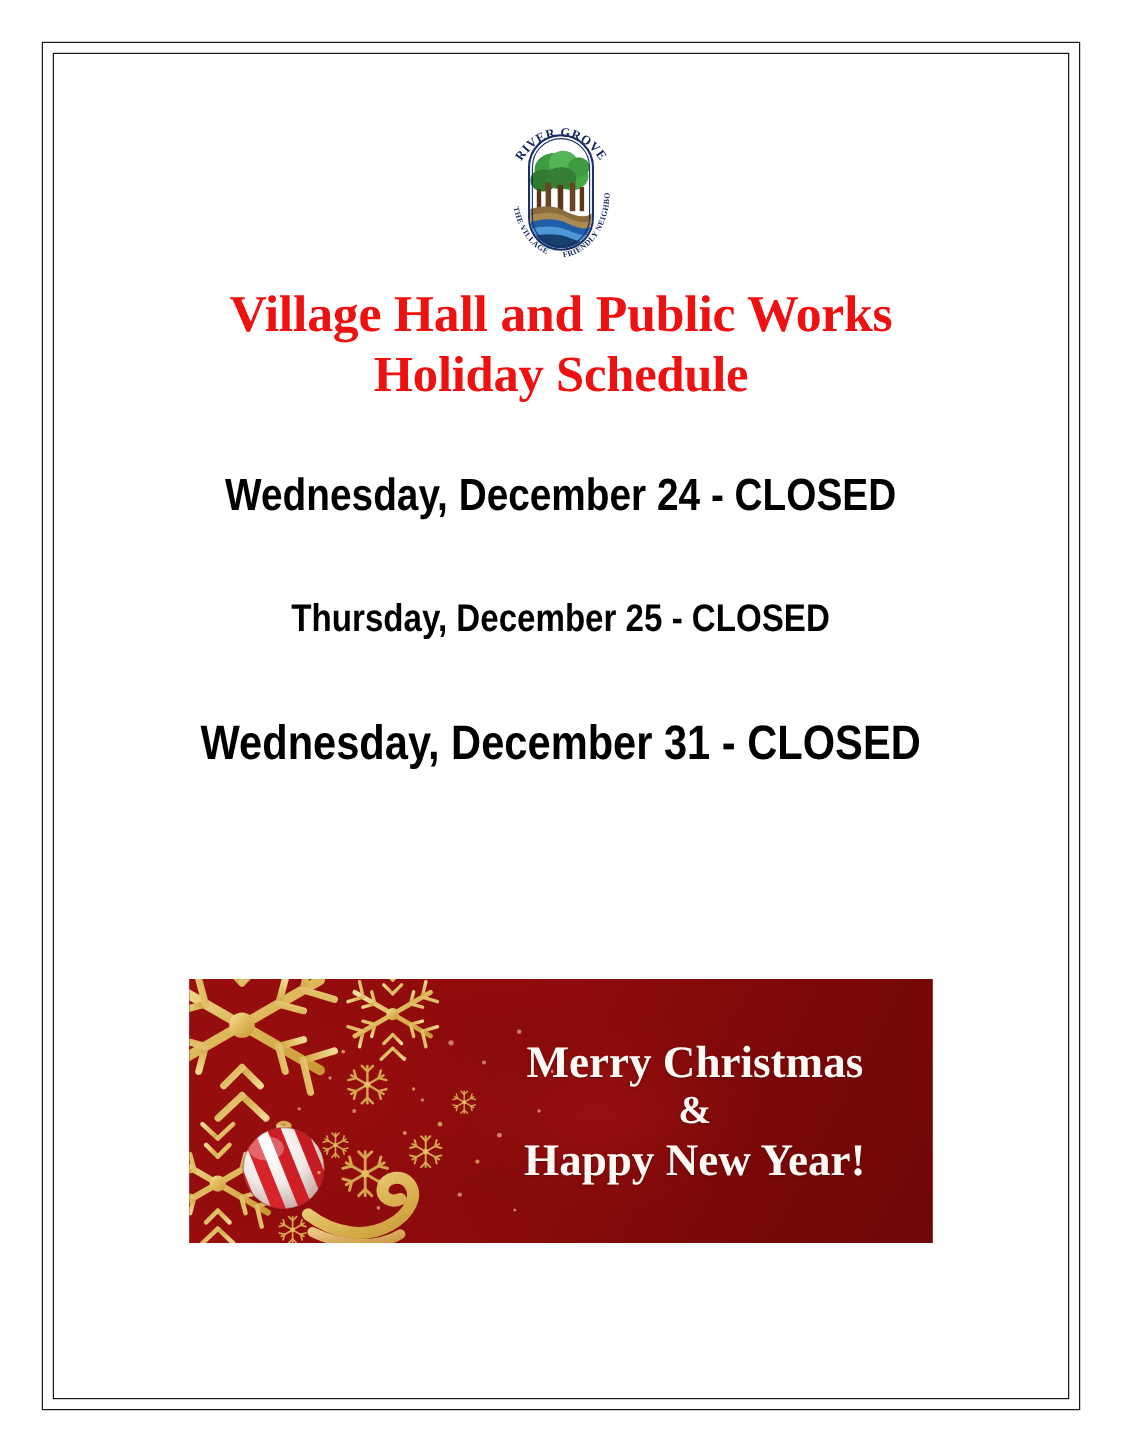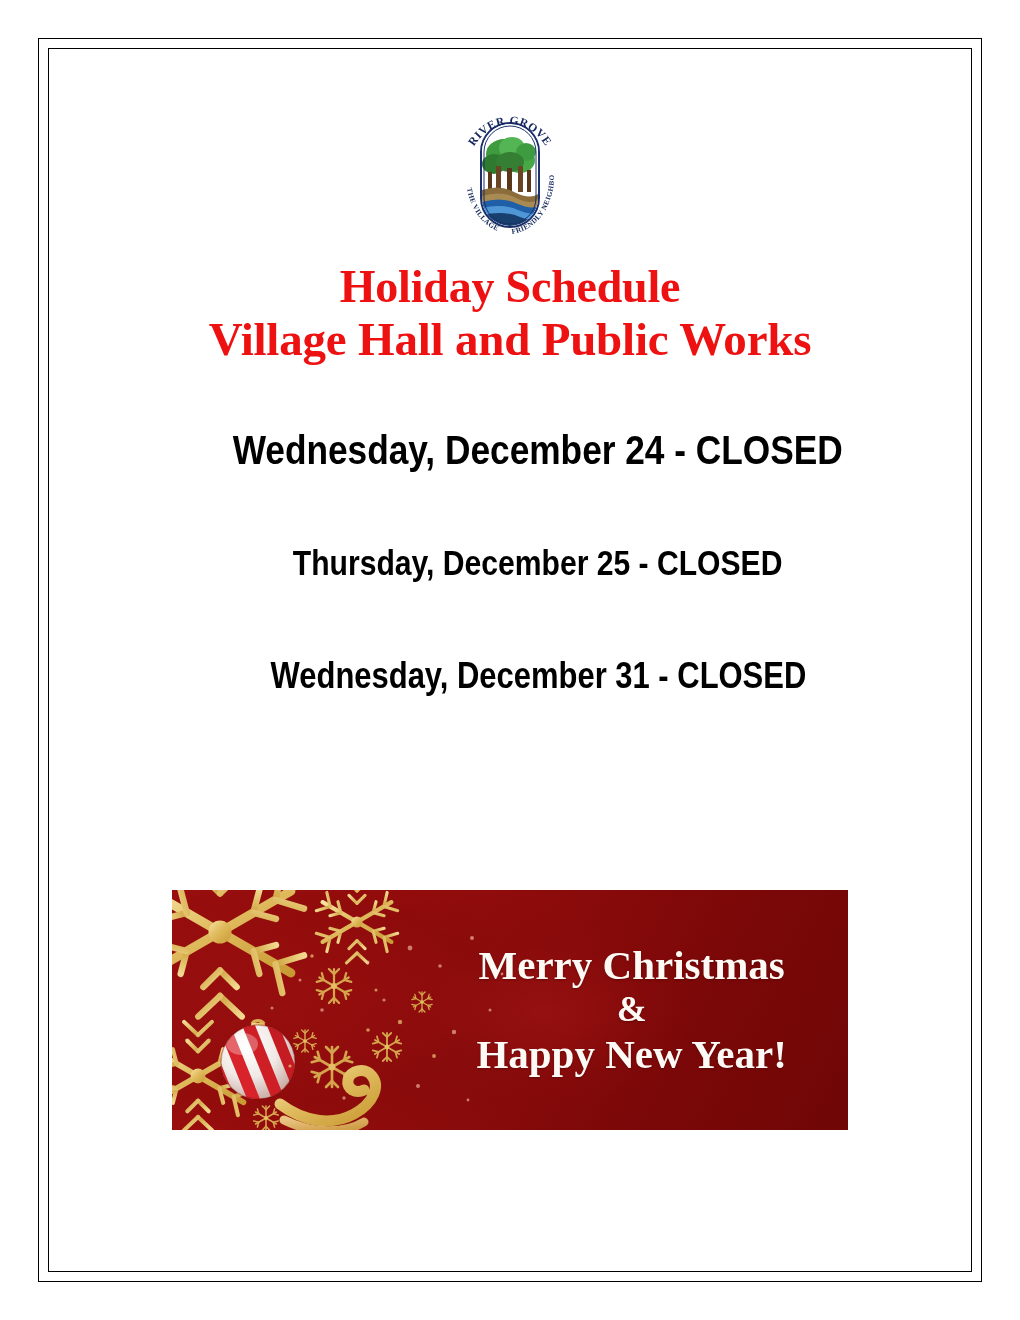--- a/index.html
+++ b/index.html
@@ -87,40 +87,39 @@
     font-size: 46px;
   }
 
   
   .schedule {
     position: absolute;
     left: 0;
     top: 368px;
     width: 924px;
     text-align: center;
-    padding-left: 28px;
   }
   .sched-line {
     font-family: "Liberation Sans Narrow", "Liberation Sans", sans-serif;
     font-weight: bold;
     color: #000000;
     white-space: nowrap;
     height: 113px;
     line-height: 68px;
     font-stretch: condensed;
     transform-origin: center center;
   }
   .sched-line .inner {
     display: inline-block;
     transform: scaleX(0.86);
     transform-origin: center center;
   }
   .sched-line.s1 { font-size: 41px; }
   .sched-line.s2 { font-size: 35px; }
-  .sched-line.s3 { font-size: 36px; }
+  .sched-line.s3 { font-size: 44px; }
   .sched-line.s4 { font-size: 41px; }
 
   
   .banner {
     position: absolute;
     left: 124px;
     top: 842px;
     width: 676px;
     height: 240px;
     overflow: hidden;
@@ -215,22 +214,22 @@
         <text font-family="Liberation Serif, serif" font-size="7.2" font-weight="bold" fill="#13265c" letter-spacing="0.4">
           <textPath href="#arcBotL" startOffset="52%" text-anchor="middle">THE VILLAGE</textPath>
         </text>
         <text font-family="Liberation Serif, serif" font-size="7.2" font-weight="bold" fill="#13265c" letter-spacing="0.4">
           <textPath href="#arcBotR" startOffset="48%" text-anchor="middle">OF FRIENDLY NEIGHBORS</textPath>
         </text>
       </svg>
     </div>
 
     <div class="title-block">
+      <div class="title-line first">Village Hall and Public Works</div>
       <div class="title-line second">Holiday Schedule</div>
-      <div class="title-line first">Village Hall and Public Works</div>
     </div>
 
     <div class="schedule">
       <div class="sched-line s1">
         <span class="inner">Wednesday, December 24 - CLOSED</span>
       </div>
       <div class="sched-line s2">
         <span class="inner">Thursday, December 25 - CLOSED</span>
       </div>
       <div class="sched-line s3">

